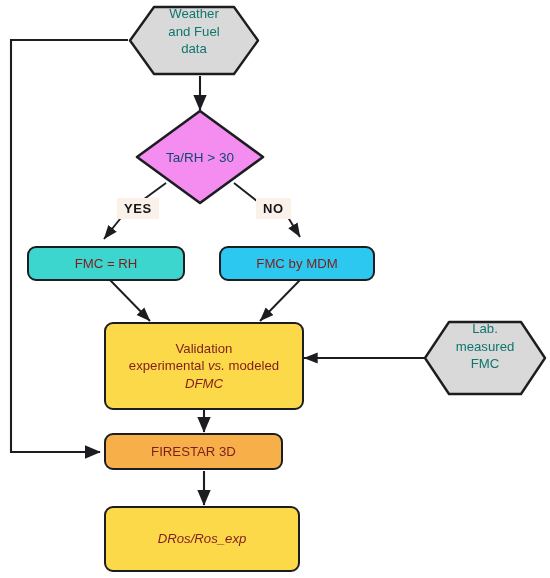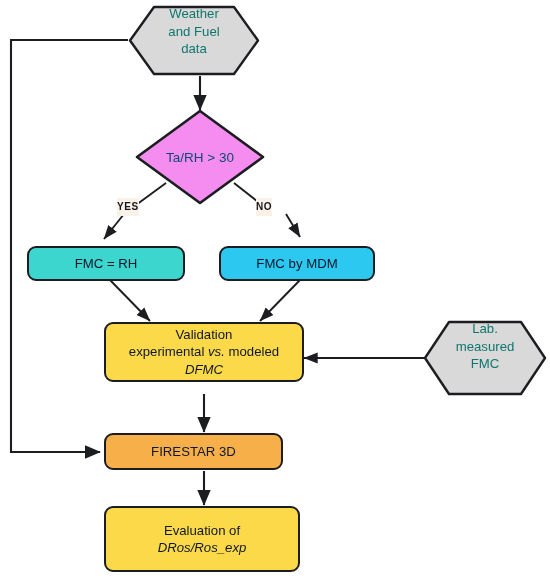--- a/index.html
+++ b/index.html
@@ -25,21 +25,21 @@
     width: 550px;
     height: 578px;
   }
   .node {
     position: absolute;
     box-sizing: border-box;
     display: flex;
     align-items: center;
     justify-content: center;
     text-align: center;
-    color: #0f172a;
+    color: #7f1d1d;
     line-height: 1.32;
     z-index: 3;
   }
   .node .label {
     width: 100%;
     padding: 0 6px;
     box-sizing: border-box;
   }
   .rbox {
     border: 2.2px solid #1c1d21;
@@ -88,24 +88,24 @@
     align-items: center;
     justify-content: center;
     text-align: center;
     font-size: 13.5px;
     color: #0c4a6e;
   }
   .edgelabel {
     position: absolute;
     background: #faf2e8;
     color: #15161a;
-    font-size: 10px;
+    font-size: 13px;
     font-weight: bold;
     letter-spacing: 0.6px;
-    padding: 4px 0;
+    padding: 4px 7px;
     z-index: 5;
     line-height: 1;
     text-align: right;
   }
   .ital { font-style: italic; }
 </style>
 </head>
 <body>
 
 <div id="canvas">
@@ -166,21 +166,21 @@
   <div class="edgelabel" style="left:256px; top:198px;">NO</div>
 
   <div class="node rbox" style="left:27px; top:246px; width:158px; height:35px; background:#3dd6ce;">
     <div class="label">FMC = RH</div>
   </div>
 
   <div class="node rbox" style="left:219px; top:246px; width:156px; height:35px; background:#2cc8f0;">
     <div class="label">FMC by MDM</div>
   </div>
 
-  <div class="node rbox" style="left:104px; top:322px; width:200px; height:60px; background:#fcd949;">
+  <div class="node rbox" style="left:104px; top:322px; width:200px; height:88px; background:#fcd949;">
     <div class="label">
       <div>Validation</div>
       <div><span>experimental </span><span class="ital">vs.</span><span> modeled</span></div>
       <div class="ital">DFMC</div>
     </div>
   </div>
 
   <div class="hexwrap" style="left:423px; top:320px; width:124px; height:76px;">
     <svg width="124" height="76" viewBox="0 0 124 76" xmlns="http://www.w3.org/2000/svg">
       <path d="M26,2 L98,2 L122,38 L98,74 L26,74 L2,38 Z" fill="#d9d9d9" stroke="#1c1d21" stroke-width="2.4" stroke-linejoin="round"></path>
@@ -193,18 +193,17 @@
       </div>
     </div>
   </div>
 
   <div class="node rbox" style="left:104px; top:433px; width:179px; height:37px; background:#f7b049;">
     <div class="label">FIRESTAR 3D</div>
   </div>
 
   <div class="node rbox" style="left:104px; top:506px; width:196px; height:66px; background:#fcd949;">
     <div class="label">
-      <div>Evaluation of</div>
       <div class="ital">DRos/Ros_exp</div>
     </div>
   </div>
 
 </div>
 
 </body></html>

